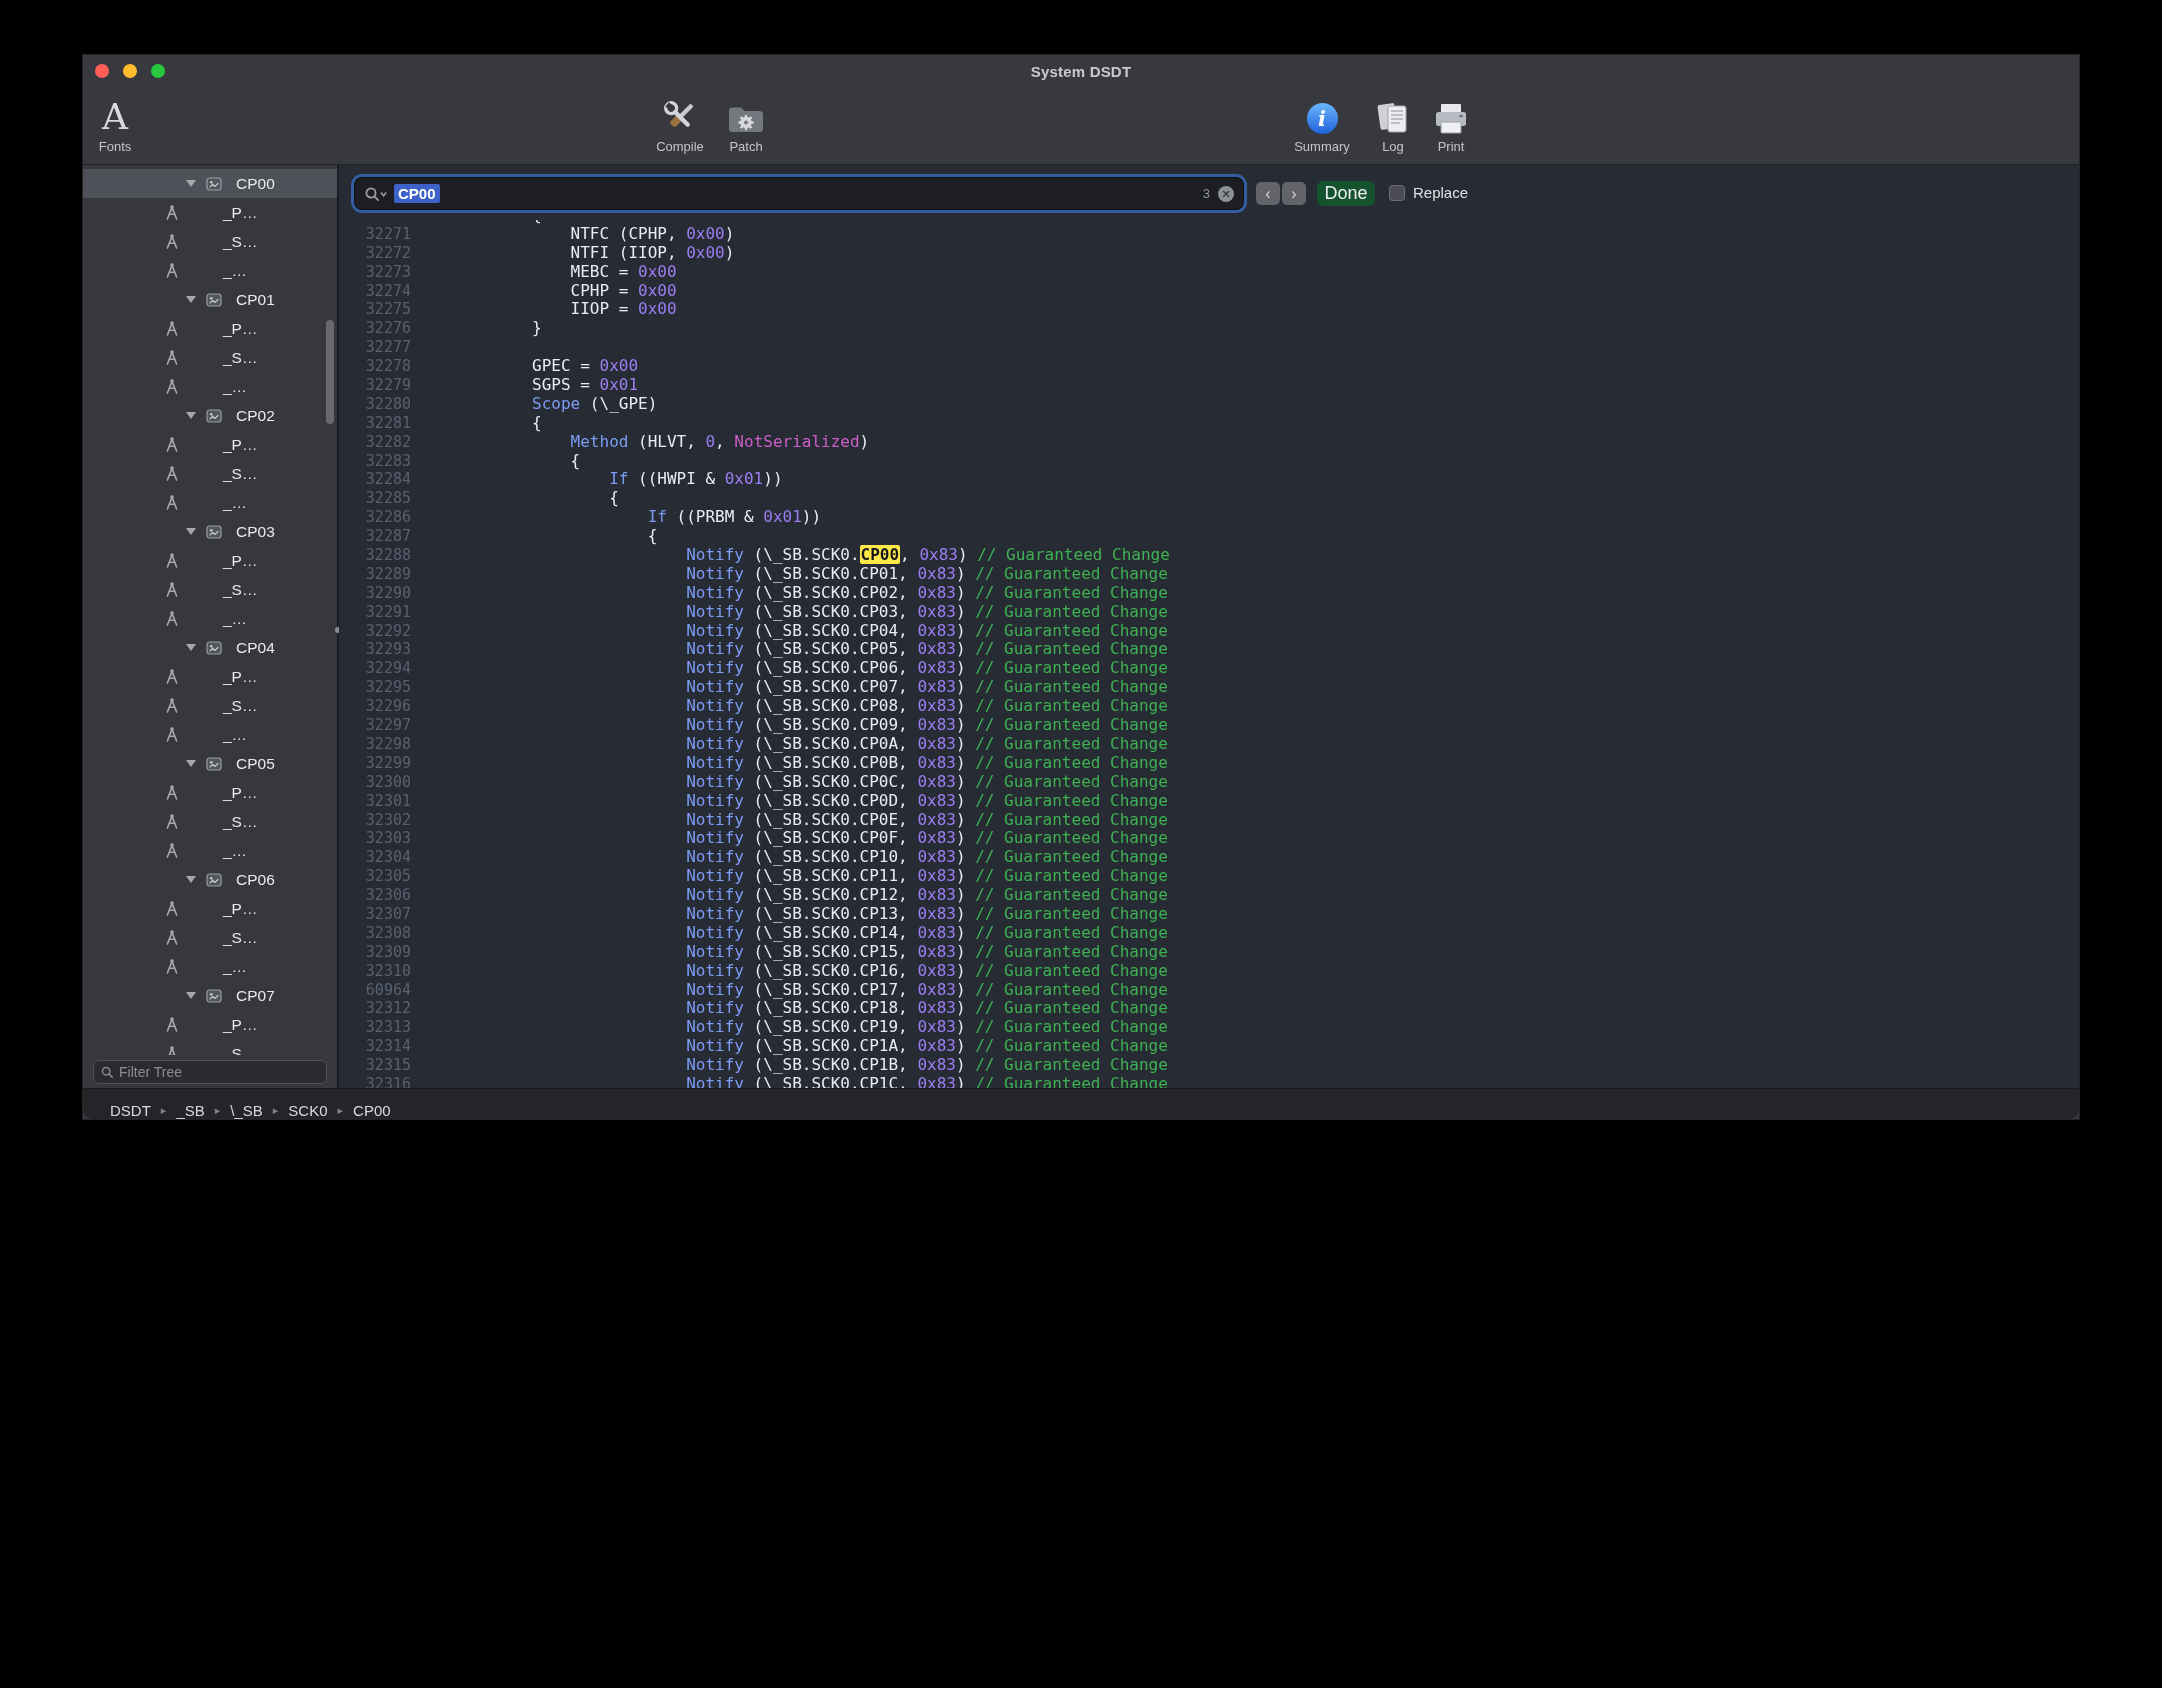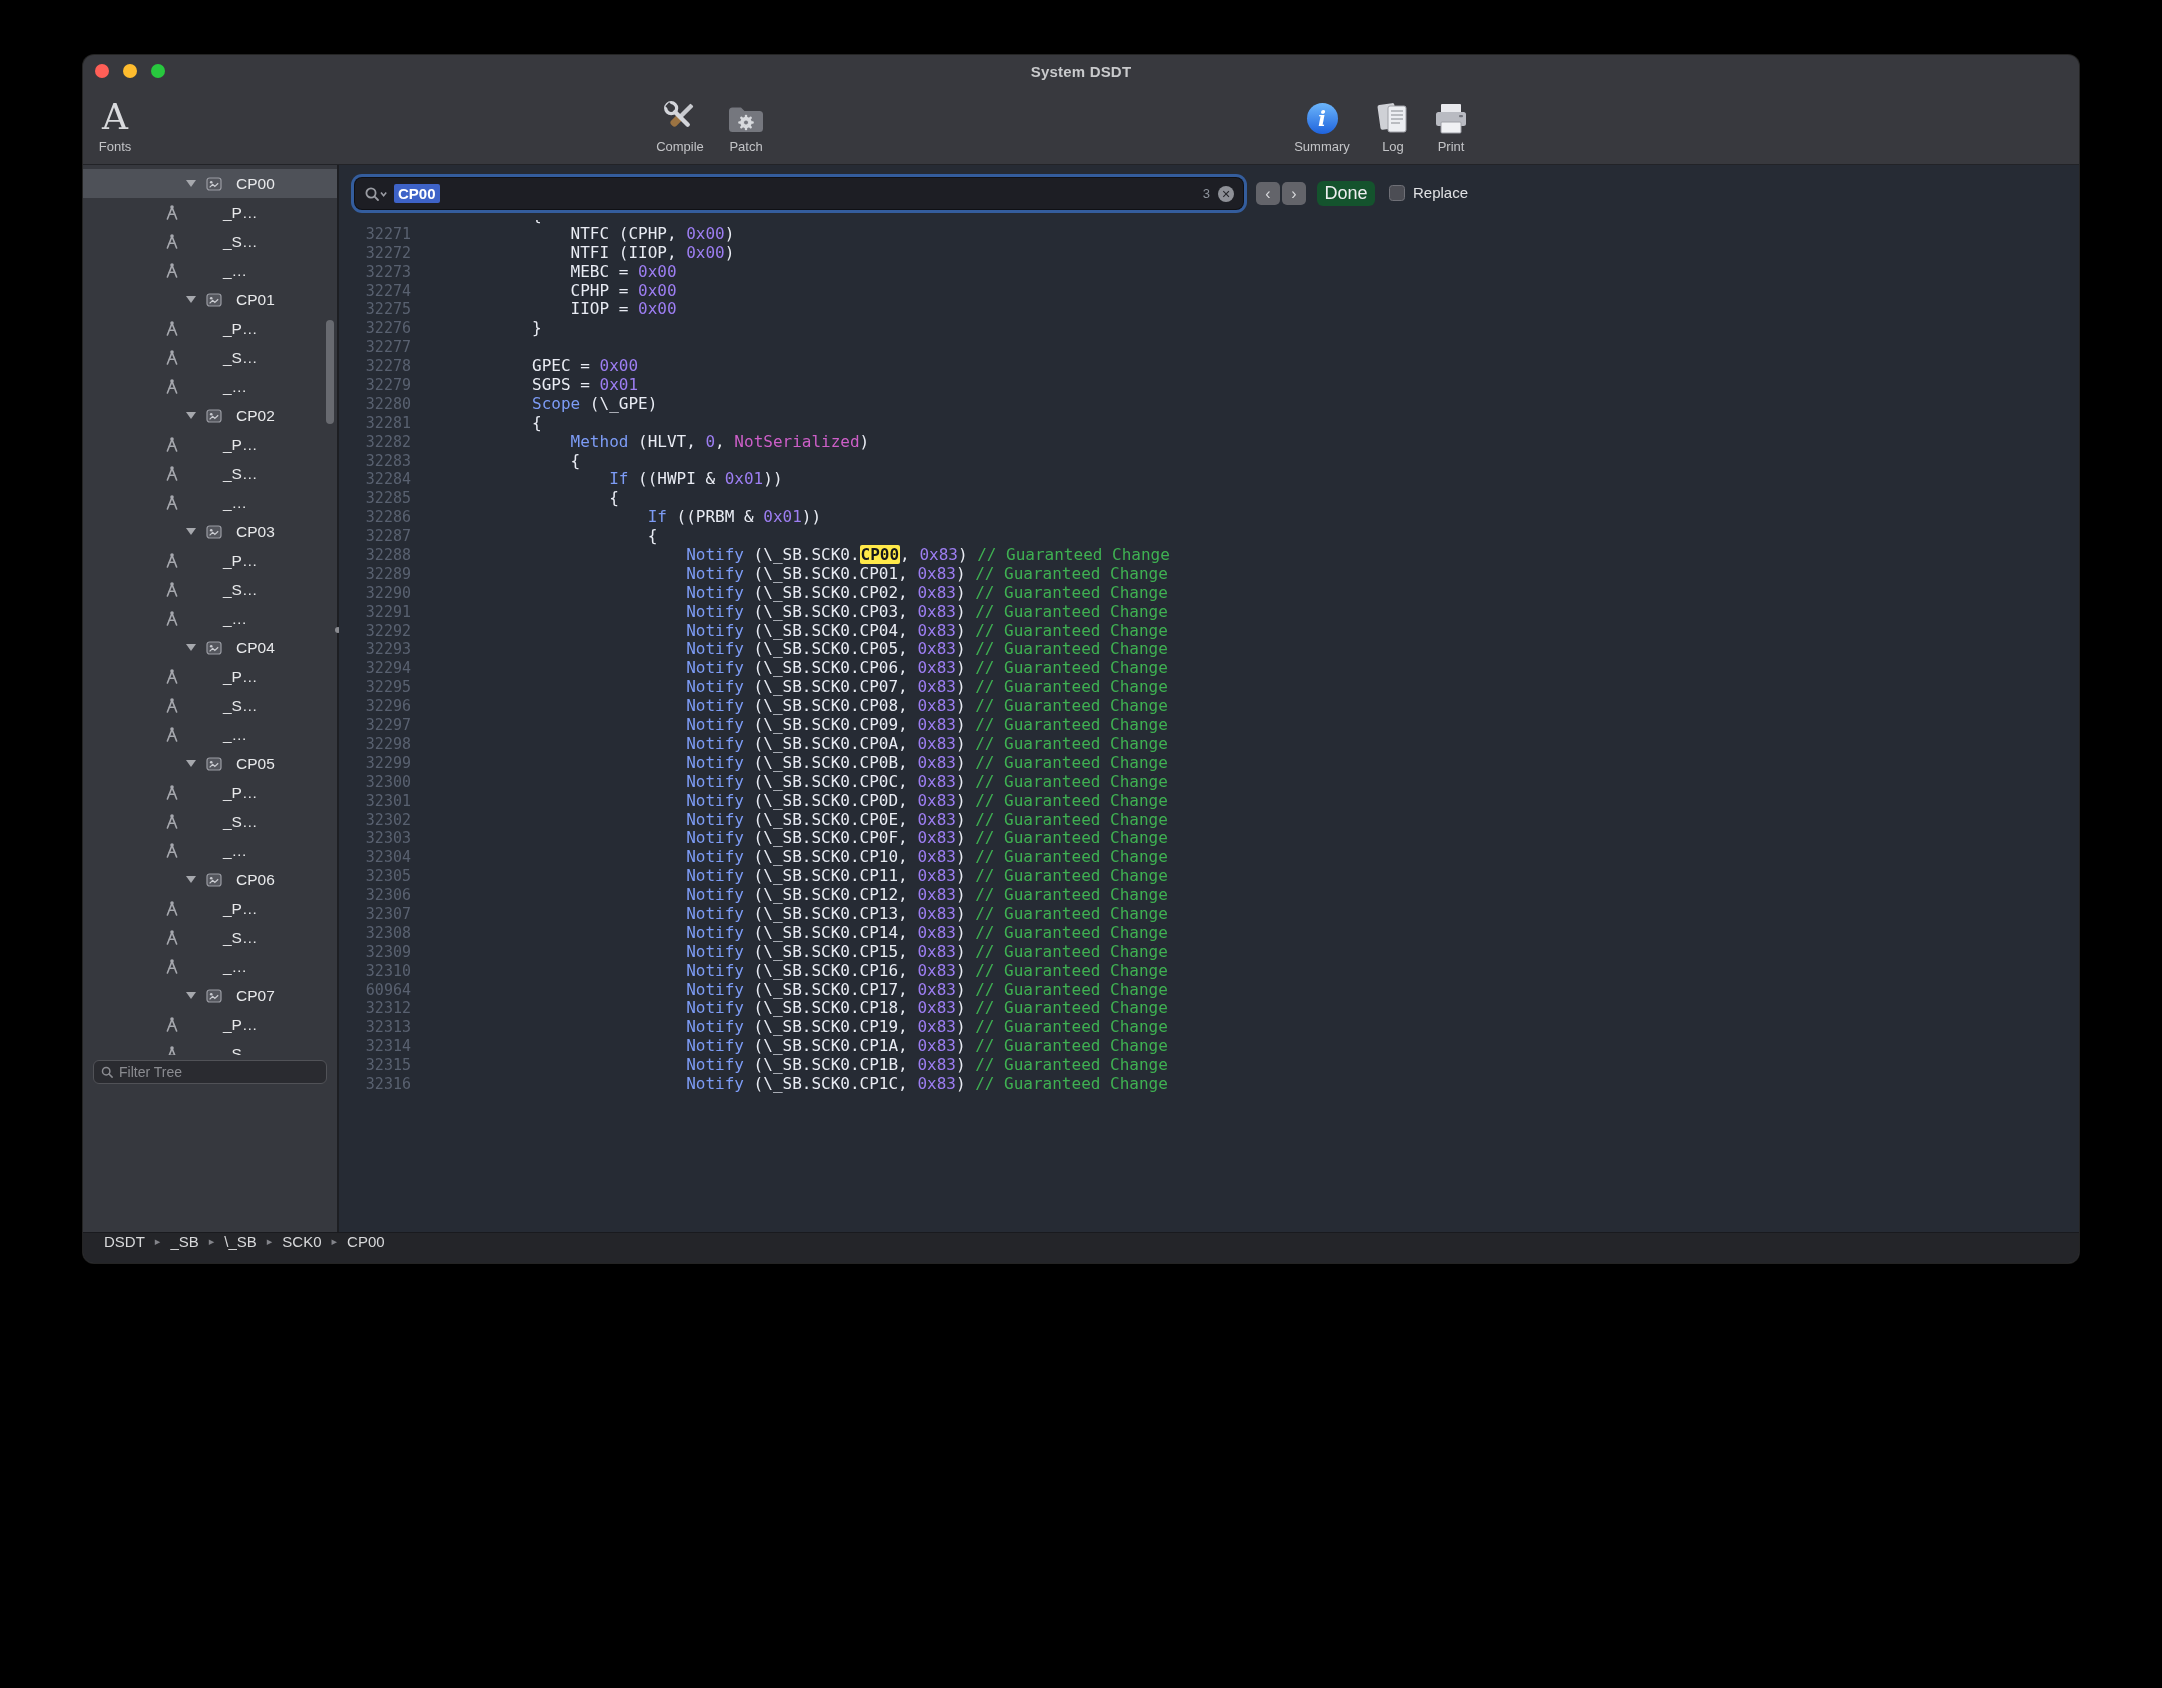--- a/index.html
+++ b/index.html
@@ -1,20 +1,20 @@
 <!DOCTYPE html>
 <html><head>
 <meta charset="utf-8">
 <style>
   * { margin:0; padding:0; box-sizing:border-box; }
   html,body { width:2162px; height:1688px; background:#000; overflow:hidden;
               font-family:"Liberation Sans","DejaVu Sans",sans-serif; }
 
-  .window { position:absolute; left:83px; top:55px; width:1996px; height:1208px;
-            background:#38393e; border-radius:11px; overflow:hidden;
+  .window { position:absolute; left:83px; top:55px; width:1996px; height:1064px;
+            background:#38393e; border-radius:0; overflow:hidden;
             box-shadow:0 0 0 1px rgba(255,255,255,.14), 0 30px 70px rgba(0,0,0,.85); }
 
   
   .titlebar { position:relative; height:33px; }
   .traffic { position:absolute; left:12px; top:9px; display:flex; gap:14px; }
   .tl { width:14px; height:14px; border-radius:50%; display:inline-block; }
   .tl.red{background:#ff5f57}.tl.yellow{background:#febc2e}.tl.green{background:#28c83e}
   .wtitle { text-align:center; line-height:33px; color:#c9cacc; font-size:15px; font-weight:700; letter-spacing:.2px; }
 
   
@@ -80,21 +80,21 @@
   .cd { margin-left:44px; color:#e9ecf4; }
   .cd .p { color:#e9ecf4; }
   .cd .k { color:#7d9cf6; }
   .cd .n { color:#9d7ef2; }
   .cd .m { color:#cd5fc8; }
   .cd .c { color:#3fb152; }
   .cd .h { background:#ffe949; color:#15161a; border-radius:2px; padding:0 1px; font-weight:700; }
 
   
   .statusbar { position:absolute; left:0; right:0; bottom:0; height:31px; background:#242529; border-top:1px solid #191a1e;
-               display:flex; align-items:flex-start; padding-left:21px; border-radius:0 0 10px 10px; }
+               display:flex; align-items:flex-end; padding-left:27px; border-radius:0 0 10px 10px; }
   .crumb { color:#d8d9db; font-size:15px; }
   .csep { color:#83848a; font-size:11px; margin:0 10px; }
 </style>
 </head>
 <body>
 
 <div class="desktop">
   <div class="window">
 
     <div class="titlebar">

